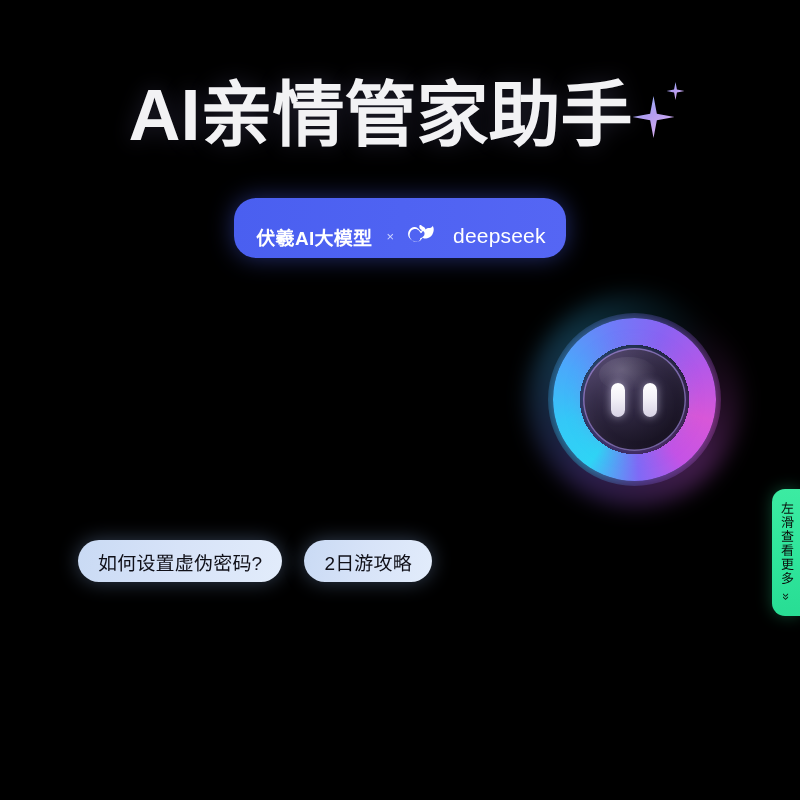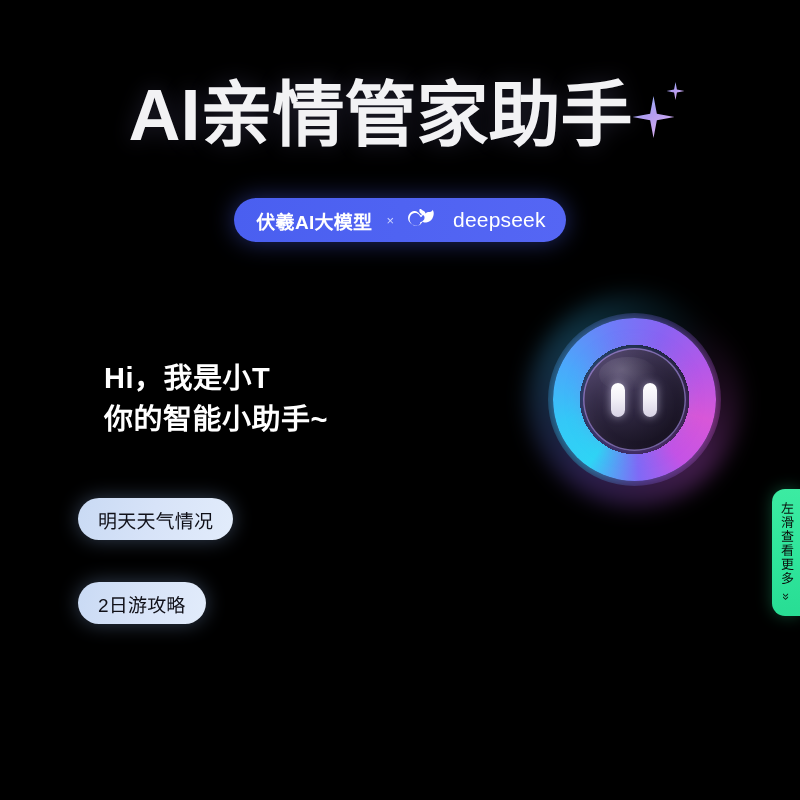--- a/index.html
+++ b/index.html
@@ -62,21 +62,21 @@
 
   
   .badge-row{
     position:absolute;
     left:0;right:0;top:198px;
     display:flex;justify-content:center;
   }
   .brand-badge{
     display:flex;align-items:center;
     height:44px;
-    padding:0 20px 0 22px;
+    padding:16px 20px 0 22px;
     border-radius:22px;
     background:linear-gradient(95deg,#4a5ff0 0%,#4f63f2 50%,#5566f4 100%);
     box-shadow:0 0 24px rgba(78,99,242,.45);
     gap:12px;
   }
   .badge-cn{
     color:#ffffff;
     font-size:19px;
     font-weight:700;
     letter-spacing:.3px;
@@ -274,45 +274,41 @@
       <span class="ds-lockup">
         <svg class="ds-whale" viewBox="0 0 34 27" aria-hidden="true">
           <path fill="#ffffff" d="M31.6 1.1c-.6-.3-.9.3-1.2.6-.1.1-.2.3-.3.4-.8.9-1.8 1.5-3.1 1.4-1.9-.1-3.5.5-4.9 1.9-.3-1.8-1.3-2.9-2.8-3.6-.8-.4-1.6-.7-2.2-1.3-.4-.4-.5-.9-.6-1.4-.1-.3-.2-.4-.5-.4-.9.3-1.4 1-1.6 2-.4 2.2.5 3.9 2.4 4.9.2.1.4.2.4.5-.1.4-.2.7-.3 1.1-.1.3-.2.3-.5.2-.9-.4-1.7-1-2.3-1.8C12.9 4 11.6 3 9.9 2.5c-2-.6-3.9-.3-5.7.9C1.9 4.9.6 7 .2 9.7c-.4 2.7.4 5.1 2.2 7.1 1.5 1.7 3.4 2.8 5.6 3.3 1.7.4 3.4.4 5-.1 2.2-.7 3.9-2 5.2-3.9.2-.3.4-.4.7-.2 1.3.6 2.7.8 4.1.6 3.2-.4 5.7-2 7.5-4.7 1.6-2.4 2.1-5.1 1.8-7.9-.1-1.1-.5-2.1-1-3-.2-.3-.4-.6-.7-.8zM16.1 19c-1.6 1.3-3.5 1.9-5.6 1.8-2.7-.1-5-1.2-6.7-3.3C1.9 15.2 1.5 12.5 2.5 9.6c.9-2.7 2.8-4.4 5.6-4.9 2.2-.4 4.1.3 5.6 1.9.9.9 1.5 2 2.2 3 .2.3.4.4.7.2.2-.1.4-.2.6-.4.6-.5 1-1.1 1.2-1.9.1-.4.3-.4.6-.2 1.1.6 1.7 1.6 1.8 2.9.1 1.4-.4 2.6-1.3 3.6-1.1 1.2-2.4 2.1-3.9 2.6-.4.1-.5.3-.4.7.1.6.1 1.2 0 1.9z"></path>
           <circle fill="#ffffff" cx="22.7" cy="10.4" r="1.35"></circle>
         </svg>
         <span class="ds-word">deepseek</span>
       </span>
     </div>
   </div>
 
-  <div class="greeting">
-    <div>Hi，我是小T</div>
-    <div>你的智能小助手~</div>
-  </div>
 
   <div class="orb">
     <div class="orb-halo"></div>
     <div class="orb-ring-soft"></div>
     <div class="orb-ring"></div>
     <div class="orb-core">
       <span class="eye eye-left"></span>
       <span class="eye eye-right"></span>
     </div>
   </div>
 
   <div class="chips">
 
     <div class="chip-row">
-      <button class="chip blue">明天天气情况</button>
     </div>
 
     <div class="chip-row">
     </div>
 
     <div class="chip-row">
+      <button class="chip blue">如何设置虚伪密码?</button>
       <button class="chip blue">2日游攻略</button>
     </div>
 
   </div>
 
   <div class="slide-tab">
     <span>左滑查看更多</span>
     <span class="chev">»</span>
   </div>
 

